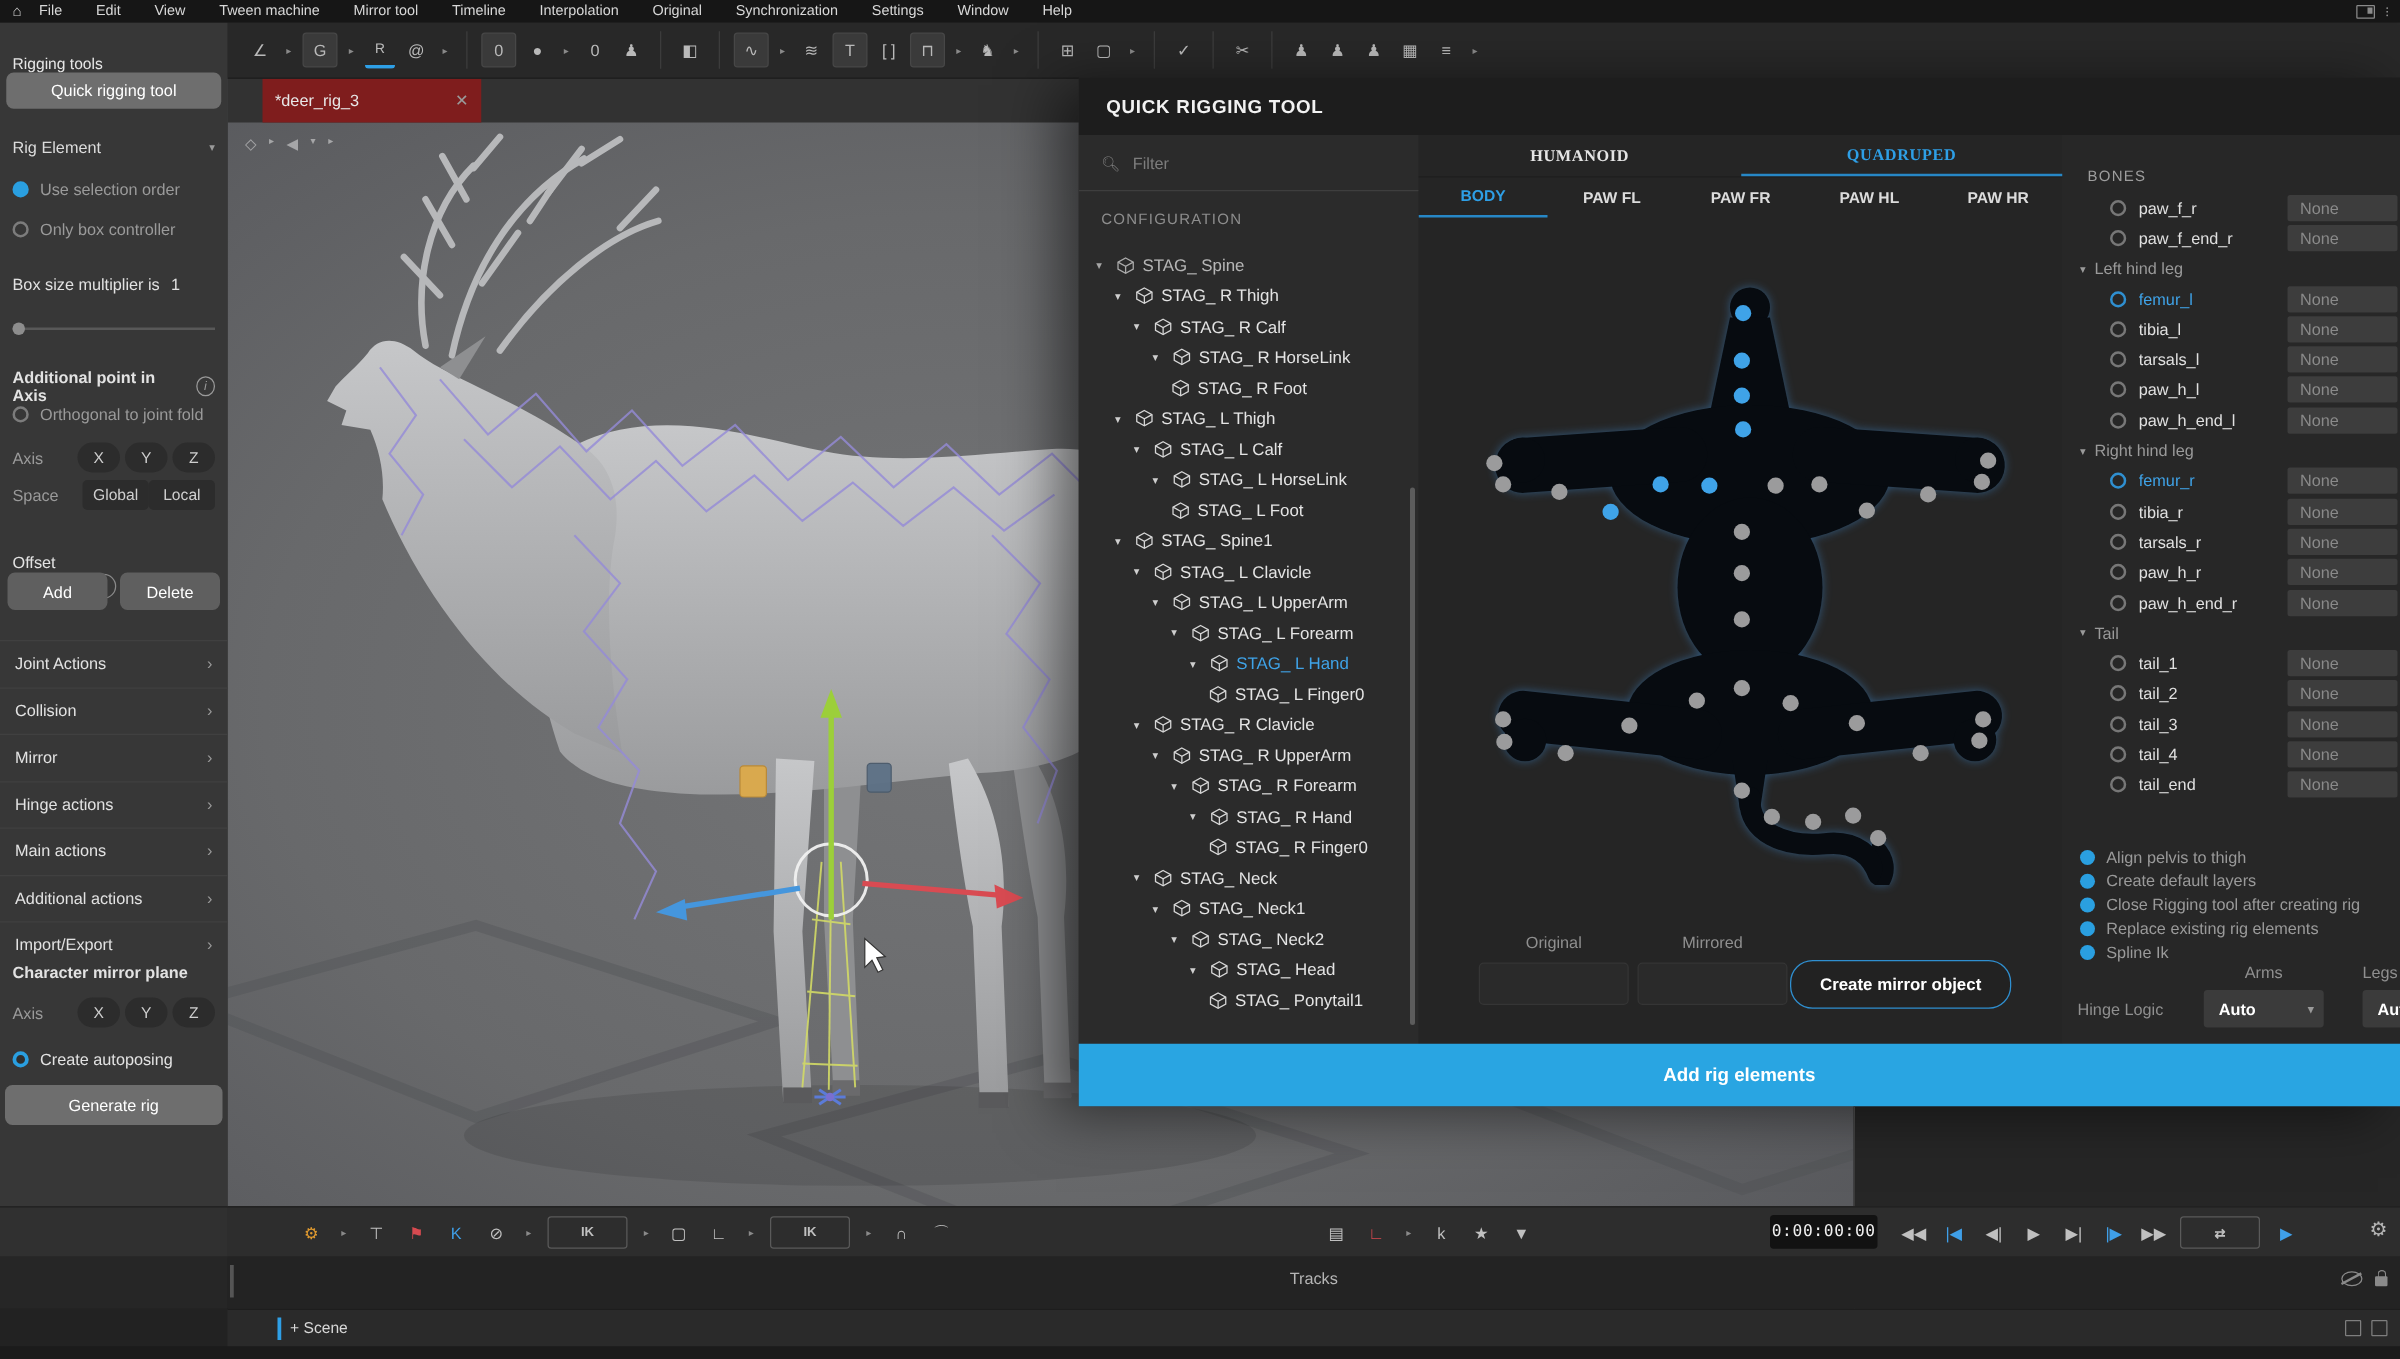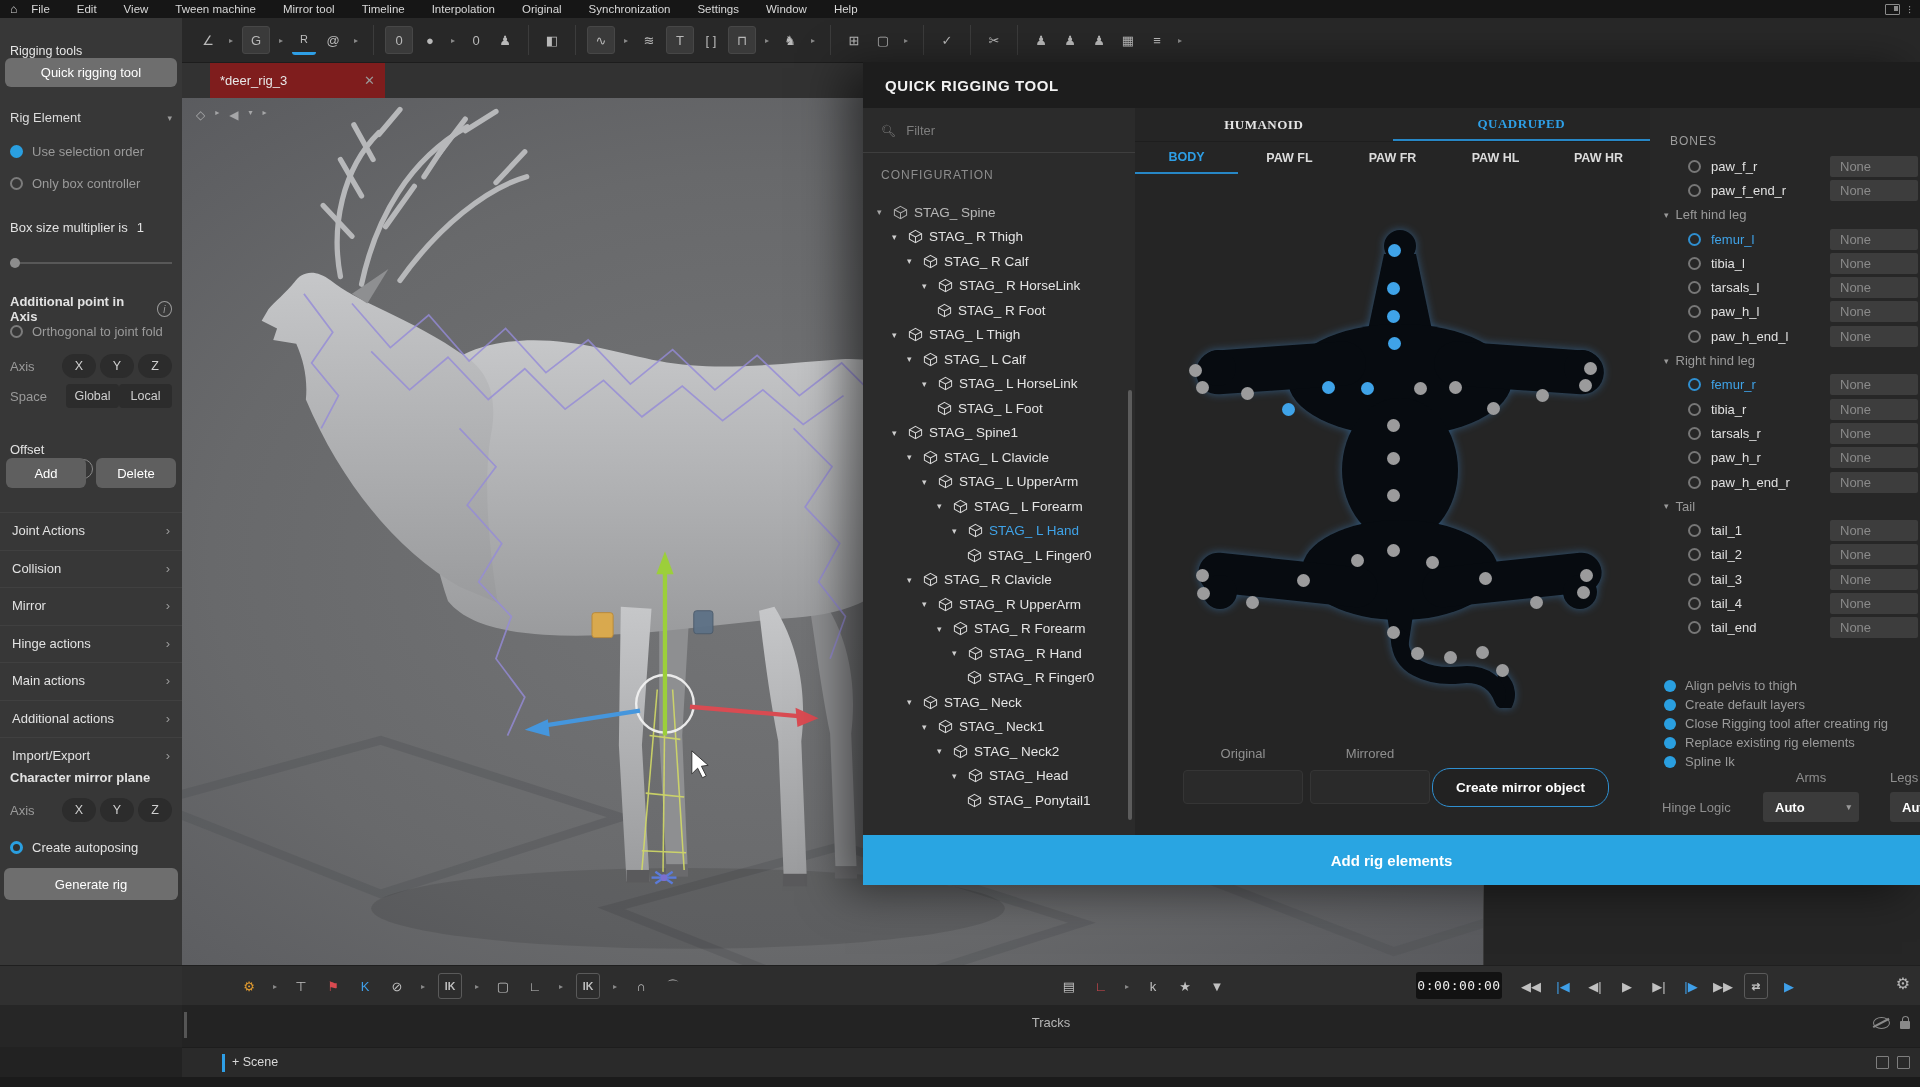--- a/index.html
+++ b/index.html
@@ -129,21 +129,21 @@
   #addrig{position:absolute;left:0;bottom:0;width:100%;height:50px;background:#29a5e2;display:flex;
     align-items:center;justify-content:center;color:#fff;font-weight:bold;font-size:15px;cursor:default;}
   
   #rightback{left:1483px;top:62px;width:437px;height:903px;background:#262626;}
   #vdivider{left:1483px;top:885px;width:1px;height:162px;background:#3a3a3a;z-index:25;}
   #playbar{left:182px;top:965px;width:1738px;height:40px;background:#2d2d2d;border-top:1px solid #1f1f1f;z-index:26;}
   #playbar-left{left:0;top:965px;width:182px;height:40px;background:#303030;border-top:1px solid #1f1f1f;z-index:26;}
   .pg{position:absolute;top:0;height:40px;display:flex;align-items:center;gap:10px;}
   .pbi{min-width:22px;height:24px;display:flex;align-items:center;justify-content:center;color:#c0c0c0;
     font-size:13px;border-radius:3px;cursor:default;flex:0 0 auto;}
-  .pbi.box{border:1px solid #5a5a5a;font-size:10.5px;font-weight:bold;padding:0 0;}
+  .pbi.box{border:1px solid #5a5a5a;font-size:10.5px;font-weight:bold;padding:0 20px;}
   .pbi.arr{min-width:10px;font-size:8px;color:#8a8a8a;}
   .pbi.blue{color:#3f9fe8;}
   .pbi.red{color:#d84a50;}
   .pbi.orange{color:#e09a2f;}
   #timecode{position:absolute;left:1234px;top:6px;width:86px;height:27px;background:#121212;border-radius:3px;
     color:#eee;font-size:13px;display:flex;align-items:center;justify-content:center;
     font-family:"DejaVu Sans Mono",monospace;letter-spacing:.5px;}
   #transport{left:1338px;}
   #gear-right{position:absolute;right:10px;top:8px;color:#b5b5b5;font-size:16px;cursor:default;}
   #tracksbar{left:182px;top:1005px;width:1738px;height:42px;background:#232323;z-index:26;display:flex;align-items:center;}

